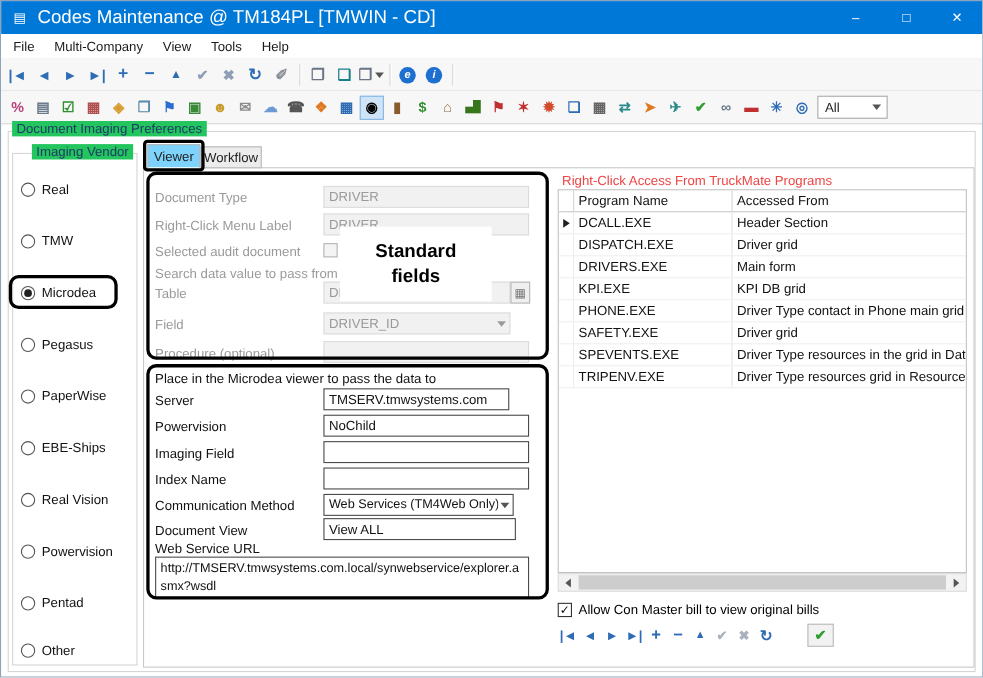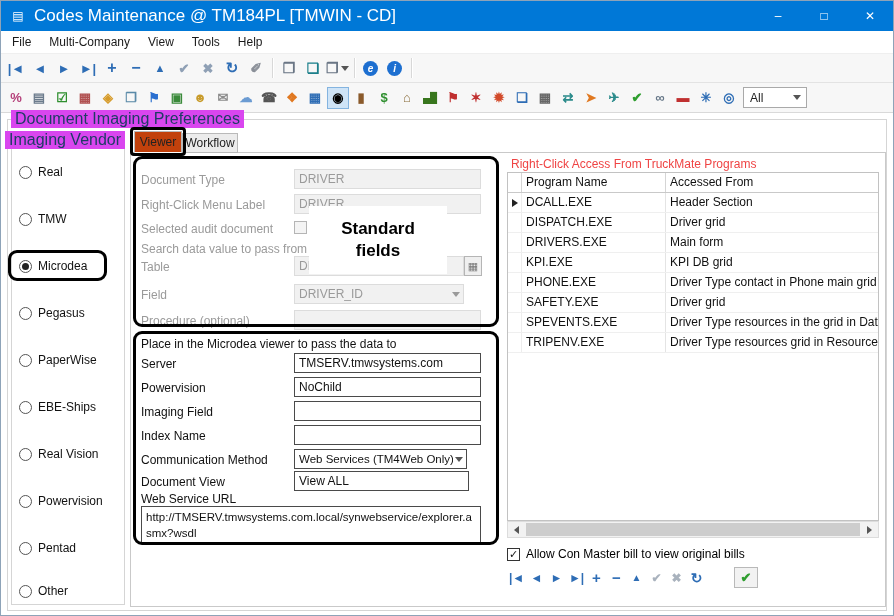--- a/index.html
+++ b/index.html
@@ -26,29 +26,29 @@
   .tbtn.selected{background:#cfe4f7;border:1px solid #84b4e0;}
   .sep{width:1px;height:20px;background:#d8d8d8;box-shadow:1px 0 0 #ffffff;margin:0 3px;}
   .icon-circle{width:15px;height:15px;border-radius:50%;display:flex;align-items:center;justify-content:center;font-size:10px;font-weight:bold;font-style:italic;}
   .chev{width:0;height:0;border-left:4px solid transparent;border-right:4px solid transparent;border-top:5px solid #555;}
   .mini-chev{margin-left:2px;}
   .all-combo{margin-left:auto;margin-right:86px;width:64px;height:21px;border:1px solid #a9a9a9;background:#fff;display:flex;align-items:center;padding-left:6px;font-size:12px;color:#222;}
   .all-combo .chev{margin-left:auto;margin-right:5px;}
   
   .outer-group{position:absolute;left:6px;top:118px;width:880px;height:492px;border:1px solid #d5d5d5;}
   .vendor-group{position:absolute;left:10px;top:138px;width:114px;height:466px;border:1px solid #d5d5d5;}
-  .group-caption{position:absolute;background:#d946ef;padding:0 4px;font-size:16px;color:#1f3b66;z-index:2;white-space:nowrap;}
+  .group-caption{position:absolute;background:#22c55e;padding:0 4px;font-size:12px;color:#1f3b66;z-index:2;white-space:nowrap;}
   
   .radio-row{position:absolute;left:18px;display:flex;align-items:center;gap:6px;height:16px;z-index:3;}
   .radio{width:13px;height:13px;border:1px solid #555;border-radius:50%;background:#fff;position:relative;flex:none;}
   .radio.checked::after{content:"";position:absolute;left:2px;top:2px;width:7px;height:7px;border-radius:50%;background:#222;}
   .radio-label{font-size:12px;color:#111;white-space:nowrap;}
   
   .tab{position:absolute;display:flex;align-items:center;justify-content:center;font-size:12px;border:1px solid #b9b9b9;background:#ececec;color:#222;z-index:2;}
-  .tab.active{background:#c2410c;border-bottom:1px solid #fff;z-index:4;}
+  .tab.active{background:#7dd3fc;border-bottom:1px solid #fff;z-index:4;}
   .tab-panel{position:absolute;left:129px;top:151px;width:756px;height:455px;border:1px solid #c9c9c9;background:#fff;}
   
   .flabel{position:absolute;font-size:12px;color:#111;white-space:nowrap;z-index:3;}
   .flabel.dis{color:#9a9a9a;}
   .dfield,.efield{position:absolute;height:20px;font-size:12px;line-height:18px;padding:0 4px;overflow:hidden;white-space:nowrap;z-index:3;}
   .dfield{background:#f1f1f1;border:1px solid #dcdcdc;color:#9a9a9a;}
   .efield{background:#fff;border:1px solid #4a4a4a;color:#111;}
   .combo{display:flex;align-items:center;padding-right:3px;}
   .combo .combo-text{overflow:hidden;white-space:nowrap;flex:1;}
   .combo .chev{flex:none;margin-left:2px;}
@@ -170,21 +170,21 @@
     <span class="tbtn" style="color:#2e6db5">◎</span>
     <span class="all-combo">
       <span>All</span>
       <span class="chev"></span>
     </span>
   </div>
 
   <span class="group-caption" style="left:10px;top:109px;">Document Imaging Preferences</span>
   <div class="outer-group"></div>
 
-  <span class="group-caption" style="left:4px;top:130px;">Imaging Vendor</span>
+  <span class="group-caption" style="left:28px;top:130px;">Imaging Vendor</span>
   <div class="vendor-group"></div>
 
   <div class="radio-row" style="top:163px;">
     <span class="radio"></span>
     <span class="radio-label">Real</span>
   </div>
   <div class="radio-row" style="top:210px;">
     <span class="radio"></span>
     <span class="radio-label">TMW</span>
   </div>
@@ -247,21 +247,21 @@
     <span class="combo-text">DRIVER_ID</span>
     <span class="chev" style="border-top-color:#9a9a9a;"></span>
   </div>
 
   <div class="flabel dis" style="left:140px;top:313px;">Procedure (optional)</div>
   <div class="dfield" style="left:293px;top:309px;width:187px;"></div>
 
   <div class="flabel" style="left:140px;top:336px;">Place in the Microdea viewer to pass the data to</div>
 
   <div class="flabel" style="left:140px;top:356px;">Server</div>
-  <div class="efield" style="left:293px;top:352px;width:187px;">TMSERV.tmwsystems.com</div>
+  <div class="efield" style="left:293px;top:352px;width:169px;">TMSERV.tmwsystems.com</div>
 
   <div class="flabel" style="left:140px;top:380px;">Powervision</div>
   <div class="efield" style="left:293px;top:376px;width:187px;">NoChild</div>
 
   <div class="flabel" style="left:140px;top:404px;">Imaging Field</div>
   <div class="efield" style="left:293px;top:400px;width:187px;"></div>
 
   <div class="flabel" style="left:140px;top:428px;">Index Name</div>
   <div class="efield" style="left:293px;top:424px;width:187px;"></div>
 

